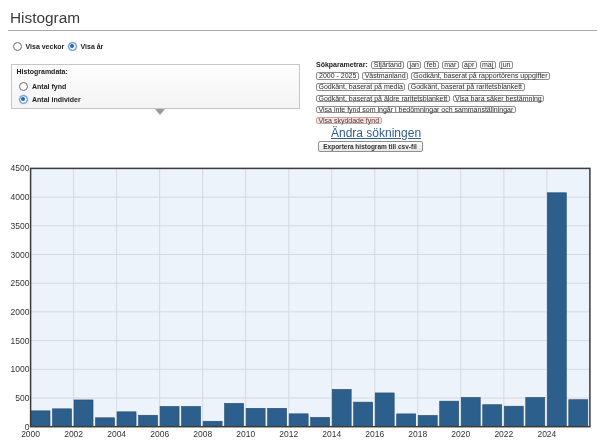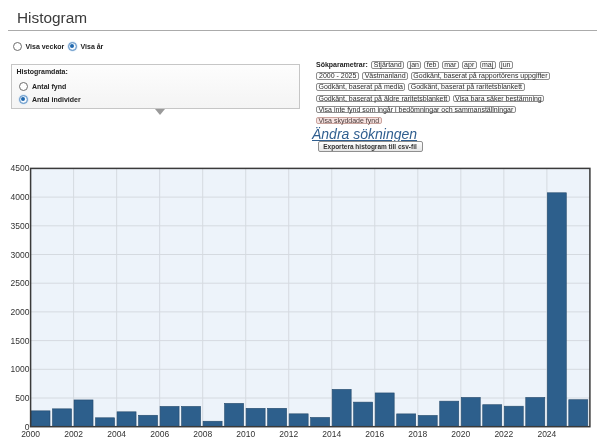--- a/index.html
+++ b/index.html
@@ -8,21 +8,21 @@
 .radio { position:absolute; width:9px; height:9px; border:1px solid #6e6e6e; border-radius:50%; background:#fff; }
 .radio.on { border-color:#5b8fc4; box-shadow:0 0 1px 0.5px #aecdea inset, 0 0 1px 0.5px #cadff2; }
 .radio.on::after { content:""; position:absolute; left:1.5px; top:1.5px; width:4px; height:4px; border-radius:50%; background:#1e67ae; }
 .lbl { position:absolute; font-size:7px; font-weight:bold; color:#222; white-space:nowrap; }
 .chiprow { position:absolute; left:316px; white-space:nowrap; }
 .chip { display:inline-block; height:7.6px; line-height:6.4px; padding:0 1.5px; margin-right:2.8px; border:1px solid #8e8e8e; border-radius:2px; background:#fdfdfd; font-size:7px; font-weight:normal; color:#2b2b2b; vertical-align:top; }
 .chip.pink { background:#f7e4e2; border-color:#cba49e; color:#4a3b39; }
 </style>
 </head>
 <body>
-<div class="abs" style="left:10px; top:9px; font-size:15.4px; color:#3a3a3a;margin-left:7px;">Histogram</div>
+<div class="abs" style="left:10px; top:9px; font-size:15.4px; color:#3a3a3a;">Histogram</div>
 <div class="abs" style="left:8px; top:30px; width:589px; border-top:1px solid #ababab;"></div>
 
 <div class="radio" style="left:13px; top:41.6px;"></div>
 <div class="lbl" style="left:25.5px; top:42.6px;">Visa veckor</div>
 <div class="radio on" style="left:67.5px; top:41.6px;"></div>
 <div class="lbl" style="left:80.5px; top:42.6px;">Visa år</div>
 
 <div class="abs" style="left:11px; top:64px; width:289px; height:44.5px; border:1px solid #c6c6c6; background:linear-gradient(#fdfdfd,#f4f4f4);"></div>
 <div class="lbl" style="left:16.5px; top:68px;">Histogramdata:</div>
 <div class="radio" style="left:18.5px; top:82px;"></div>
@@ -30,21 +30,21 @@
 <div class="radio on" style="left:18.5px; top:94.5px;"></div>
 <div class="lbl" style="left:32px; top:95.5px; font-weight:bold;">Antal individer</div>
 <div class="abs" style="left:154.5px; top:108.5px; width:0; height:0; border-left:5px solid transparent; border-right:5px solid transparent; border-top:6.5px solid #9a9a9a;"></div>
 
 <div class="chiprow" style="top:61.3px;"><span class="lbl" style="position:static; display:inline-block; vertical-align:top; line-height:7.6px; margin-right:3.5px;">Sökparametrar:</span><span class="chip">Stjärtand</span><span class="chip">jan</span><span class="chip">feb</span><span class="chip">mar</span><span class="chip">apr</span><span class="chip">maj</span><span class="chip">jun</span></div>
 <div class="chiprow" style="top:72.4px;"><span class="chip" style="padding:0 2px;">2000 - 2025</span><span class="chip">Västmanland</span><span class="chip">Godkänt, baserat på rapportörens uppgifter</span></div>
 <div class="chiprow" style="top:83.4px;"><span class="chip">Godkänt, baserat på media</span><span class="chip">Godkänt, baserat på raritetsblankett</span></div>
 <div class="chiprow" style="top:94.6px;"><span class="chip">Godkänt, baserat på äldre raritetsblankett</span><span class="chip">Visa bara säker bestämning</span></div>
 <div class="chiprow" style="top:105.6px;"><span class="chip">Visa inte fynd som ingår i bedömningar och sammanställningar</span></div>
 <div class="chiprow" style="top:116.7px;"><span class="chip pink">Visa skyddade fynd</span></div>
-<div class="abs" style="left:312px; top:125.8px; font-size:14px; color:#2f5e8f; text-decoration:underline;font-style:italic;">Ändra sökningen</div>
+<div class="abs" style="left:331px; top:125.8px; font-size:12px; color:#2f5e8f; text-decoration:underline;">Ändra sökningen</div>
 <div class="abs" style="left:317.5px; top:141px; width:105px; height:10.8px; border:1px solid #8f8f8f; border-radius:2px; background:linear-gradient(#fefefe,#e6e6e6); font-size:6.5px; font-weight:bold; color:#333; text-align:center; line-height:9px;">Exportera histogram till csv-fil</div>
 
 <svg class="abs" style="left:0; top:160px;" width="604" height="287">
 <rect x="30.6" y="8.4" width="559.3" height="258.3" fill="#edf3fa"></rect>
 <line x1="30.6" y1="238.00" x2="589.9" y2="238.00" stroke="#d5dae0" stroke-width="1"></line>
 <line x1="30.6" y1="209.30" x2="589.9" y2="209.30" stroke="#d5dae0" stroke-width="1"></line>
 <line x1="30.6" y1="180.60" x2="589.9" y2="180.60" stroke="#d5dae0" stroke-width="1"></line>
 <line x1="30.6" y1="151.90" x2="589.9" y2="151.90" stroke="#d5dae0" stroke-width="1"></line>
 <line x1="30.6" y1="123.20" x2="589.9" y2="123.20" stroke="#d5dae0" stroke-width="1"></line>
 <line x1="30.6" y1="94.50" x2="589.9" y2="94.50" stroke="#d5dae0" stroke-width="1"></line>

